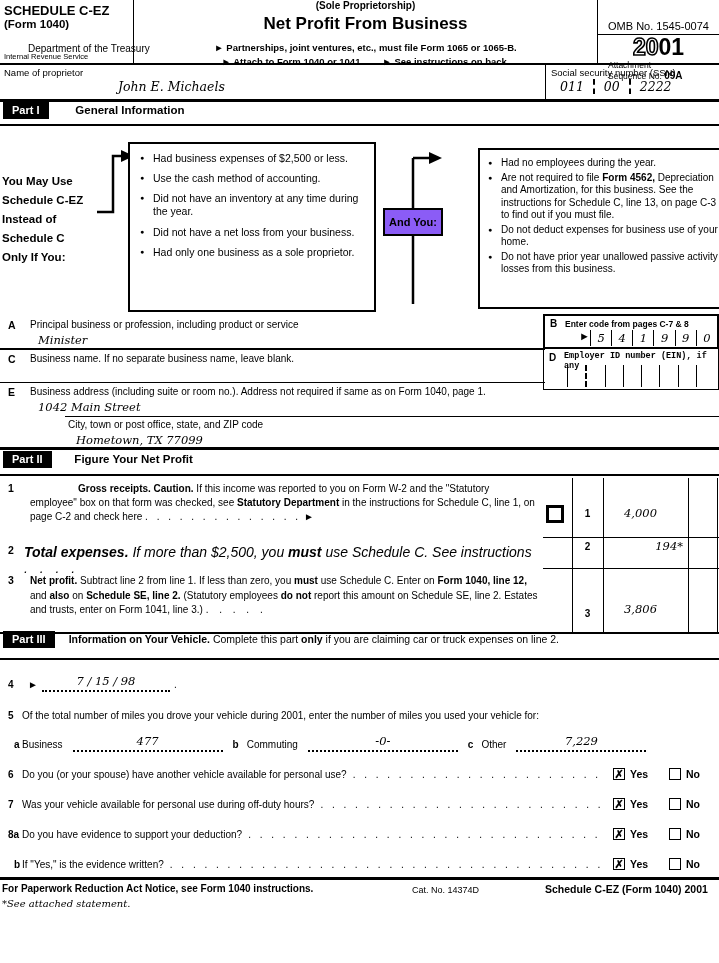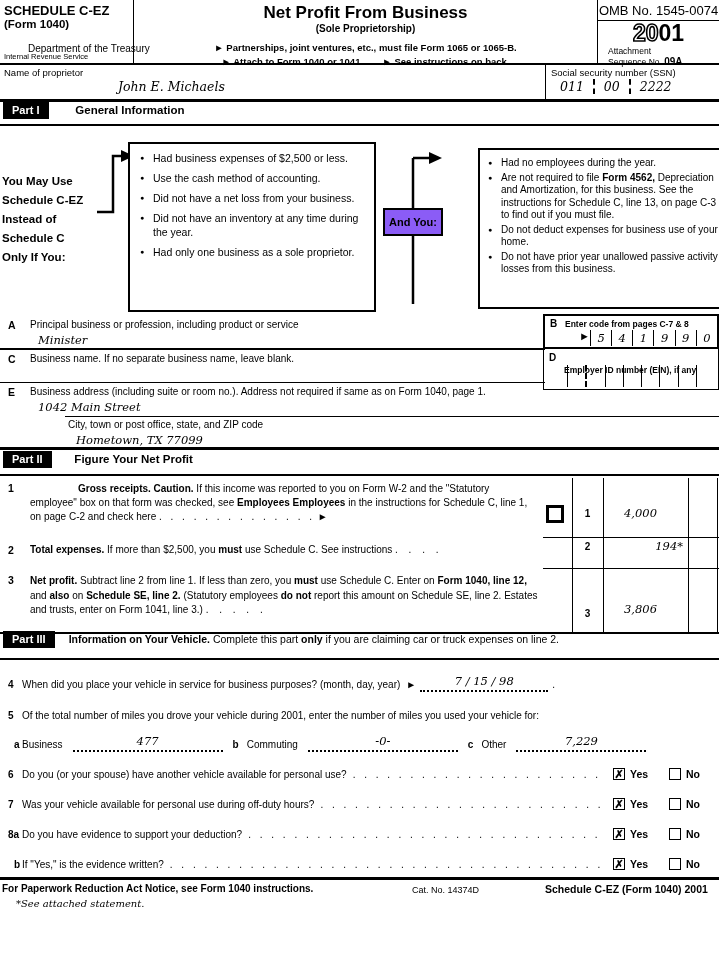--- a/index.html
+++ b/index.html
@@ -38,38 +38,38 @@
 <div class="page">
 
   <div class="abs" style="left:0;top:0;width:719px;height:64px;">
     <div class="abs b" style="left:4px;top:3px;font-size:13px;">SCHEDULE C-EZ</div>
     <div class="abs b" style="left:4px;top:18px;font-size:11.5px;">(Form 1040)</div>
     <div class="abs" style="left:16px;top:43px;font-size:10px;padding-left:12px;">Department of the Treasury</div>
     <div class="abs" style="left:4px;top:52px;font-size:7.5px;">Internal Revenue Service</div>
     <div class="abs vline" style="left:133px;top:0;height:64px;"></div>
 
     <div class="abs" style="left:134px;top:0;width:463px;height:64px;text-align:center;">
+      <div class="b" style="font-size:10px;">(Sole Proprietorship)</div>
       <div class="b" style="font-size:17px;padding-top:3px;">Net Profit From Business</div>
-      <div class="b" style="font-size:10px;">(Sole Proprietorship)</div>
       <div class="b" style="font-size:9.5px;margin-top:8px;">
         <span>►</span>
         <span>Partnerships, joint ventures, etc., must file Form 1065 or 1065-B.</span>
       </div>
       <div class="b" style="font-size:9.5px;margin-top:3px;">
         <span>►</span>
         <span>Attach to Form 1040 or 1041.</span>
         <span style="display:inline-block;width:14px;"></span>
         <span>►</span>
         <span>See instructions on back.</span>
       </div>
     </div>
 
     <div class="abs vline" style="left:597px;top:0;height:64px;"></div>
     <div class="abs" style="left:598px;top:0;width:121px;height:64px;">
-      <div style="text-align:center;font-size:13px;padding-top:3px;">OMB No. 1545-0074</div>
+      <div style="text-align:center;font-size:11px;padding-top:20px;">OMB No. 1545-0074</div>
       <div class="hline" style="margin-top:2px;"></div>
       <div style="text-align:center;font-size:23px;font-weight:bold;line-height:1.1;">
         <span class="yr-o">20</span><span>01</span>
       </div>
       <div style="font-size:8.5px;padding-left:10px;">Attachment</div>
       <div style="font-size:8.5px;padding-left:10px;">
         <span>Sequence No.</span>
         <span class="b" style="font-size:10px;">09A</span>
       </div>
     </div>
@@ -119,25 +119,25 @@
         <li class="bullet-item">
             <span class="blt" style="font-size:7px;padding-top:2px;">●</span>
             <span>Had business expenses of $2,500 or less.</span>
           </li>
         <li class="bullet-item">
             <span class="blt" style="font-size:7px;padding-top:2px;">●</span>
             <span>Use the cash method of accounting.</span>
           </li>
         <li class="bullet-item">
             <span class="blt" style="font-size:7px;padding-top:2px;">●</span>
+            <span>Did not have an inventory at any time during the year.</span>
+          </li>
+        <li class="bullet-item">
+            <span class="blt" style="font-size:7px;padding-top:2px;">●</span>
             <span>Did not have a net loss from your business.</span>
-          </li>
-        <li class="bullet-item">
-            <span class="blt" style="font-size:7px;padding-top:2px;">●</span>
-            <span>Did not have an inventory at any time during the year.</span>
           </li>
         <li class="bullet-item">
             <span class="blt" style="font-size:7px;padding-top:2px;">●</span>
             <span>Had only one business as a sole proprietor.</span>
           </li>
       </ul>
     </div>
 
     <div class="abs box b" style="left:383px;top:80px;width:56px;height:24px;display:flex;align-items:center;justify-content:center;font-size:11px;background:#8b5cf6;">And You:</div>
 
@@ -183,21 +183,21 @@
       </div>
     </div>
 
     <div class="abs b" style="left:8px;top:37px;font-size:10.5px;">C</div>
     <div class="abs" style="left:30px;top:37px;font-size:10px;">Business name. If no separate business name, leave blank.</div>
     <div class="abs val" style="left:38px;top:51px;"></div>
     <div class="abs hline" style="left:0;top:66px;width:545px;border-top-width:1.5px;"></div>
 
     <div class="abs" style="left:543px;top:33px;width:176px;height:41px;border-right:1.5px solid #000;border-bottom:1.5px solid #000;border-left:1.5px solid #000;box-sizing:border-box;">
       <span class="abs b" style="left:5px;top:3px;font-size:10px;">D</span>
-      <span class="abs b" style="left:20px;top:16px;font-size:8.5px;">Employer ID number (EIN), if any</span>
+      <span class="abs b" style="left:20px;top:2px;font-size:8.5px;font-family:Liberation Mono, monospace;">Employer ID number (EIN), if any</span>
       <div class="abs" style="left:6px;top:16px;width:164px;height:22px;display:flex;">
         <span class="cell" style="width:18px;border-left:none;"></span>
         <span class="cell" style="width:18px;"></span>
         <span class="cell" style="width:18px;border-left:2px dashed #000;"></span>
         <span class="cell" style="width:18px;"></span>
         <span class="cell" style="width:18px;"></span>
         <span class="cell" style="width:18px;"></span>
         <span class="cell" style="width:18px;"></span>
         <span class="cell" style="width:18px;"></span>
         <span class="cell" style="width:18px;"></span>
@@ -222,30 +222,30 @@
   <div class="abs" style="left:0;top:478px;width:719px;height:154px;">
     <div class="abs vline" style="left:572px;top:0;height:154px;"></div>
     <div class="abs vline" style="left:603px;top:0;height:154px;"></div>
     <div class="abs vline" style="left:688px;top:0;height:154px;"></div>
     <div class="abs vline" style="left:717px;top:0;height:154px;"></div>
     <div class="abs hline" style="left:543px;top:59px;width:176px;border-top-width:1.5px;"></div>
     <div class="abs hline" style="left:543px;top:90px;width:176px;border-top-width:1.5px;"></div>
 
     <div class="abs b" style="left:8px;top:4px;font-size:10.5px;">1</div>
     <div class="abs rich" style="left:30px;top:4px;width:508px;font-size:10px;line-height:1.42;">
-      <span class="rich"><span style="font-weight: bold; margin-left: 48px;">Gross receipts. Caution.</span><span> If this income was reported to you on Form W-2 and the "Statutory employee" box on that form was checked, see </span><span style="font-weight: bold;">Employees Employees</span><span> in the instructions for Schedule C, line 1, on page C-2 and check here</span></span>
+      <span class="rich"><span style="font-weight: bold; margin-left: 48px;">Gross receipts. Caution.</span><span> If this income was reported to you on Form W-2 and the "Statutory employee" box on that form was checked, see </span><span style="font-weight: bold;">Statutory Department</span><span> in the instructions for Schedule C, line 1, on page C-2 and check here</span></span>
       <span style="letter-spacing:3px;">. . . . . . . . . . . . . .</span>
       <span>►</span>
     </div>
     <span class="cb cb-big abs val" style="left:546px;top:27px;"></span>
     <div class="abs b" style="left:572px;top:30px;width:31px;text-align:center;">1</div>
     <div class="abs val" style="left:603px;top:28px;width:75px;text-align:center;">4,000</div>
 
     <div class="abs b" style="left:8px;top:66px;font-size:10.5px;">2</div>
-    <div class="abs rich" style="left:30px;top:66px;width:508px;font-size:10px;">
+    <div class="abs rich" style="left:24px;top:66px;width:508px;font-size:14px;font-style:italic;">
       <span class="rich"><span style="font-weight: bold;">Total expenses.</span><span> If more than $2,500, you </span><span style="font-weight: bold;">must</span><span> use Schedule C. See instructions</span></span>
       <span style="letter-spacing:4px;">. . . .</span>
     </div>
     <div class="abs b" style="left:572px;top:63px;width:31px;text-align:center;">2</div>
     <div class="abs val" style="left:603px;top:61px;width:80px;text-align:right;">194*</div>
 
     <div class="abs b" style="left:8px;top:96px;font-size:10.5px;">3</div>
     <div class="abs rich" style="left:30px;top:96px;width:508px;font-size:10px;line-height:1.45;">
       <span class="rich"><span style="font-weight: bold;">Net profit.</span><span> Subtract line 2 from line 1. If less than zero, you </span><span style="font-weight: bold;">must</span><span> use Schedule C. Enter on </span><span style="font-weight: bold;">Form 1040, line 12,</span><span> and </span><span style="font-weight: bold;">also</span><span> on </span><span style="font-weight: bold;">Schedule SE, line 2.</span><span> (Statutory employees </span><span style="font-weight: bold;">do not</span><span> report this amount on Schedule SE, line 2. Estates and trusts, enter on Form 1041, line 3.)</span></span>
       <span style="letter-spacing:4px;">. . . . .</span>
@@ -256,21 +256,20 @@
   <div class="abs hline2" style="left:0;top:632px;width:719px;"></div>
 
   <div class="abs" style="left:3px;top:631px;display:flex;align-items:flex-start;">
     <span class="badge">Part III</span>
     <span class="rich" style="font-size:10.5px;margin-left:14px;padding-top:2px;"><span style="font-weight: bold;">Information on Your Vehicle.</span><span> Complete this part </span><span style="font-weight: bold;">only</span><span> if you are claiming car or truck expenses on line 2.</span></span>
   </div>
   <div class="abs hline2" style="left:0;top:658px;width:719px;"></div>
 
   <div class="abs qrow" style="left:0;top:676px;">
     <span class="qnum">4</span>
-    <span style="font-size:10px;">When did you place your vehicle in service for business purposes? (month, day, year)</span>
     <span style="margin:0 4px 0 6px;font-size:10px;">►</span>
     <span class="fill" style="width:128px;"><span class="val">7 /  15  /  98</span></span>
     <span style="margin-left:4px;">.</span>
   </div>
 
   <div class="abs qrow" style="left:0;top:710px;">
     <span class="qnum">5</span>
     <span style="font-size:10px;">Of the total number of miles you drove your vehicle during 2001, enter the number of miles you used your vehicle for:</span>
   </div>
 
@@ -340,15 +339,15 @@
         <span class="cb"></span>
         <span>No</span>
       </span>
   </div>
 
   <div class="abs hline3" style="left:0;top:877px;width:719px;"></div>
 
   <div class="abs b" style="left:2px;top:883px;font-size:10px;">For Paperwork Reduction Act Notice, see Form 1040 instructions.</div>
   <div class="abs" style="left:412px;top:885px;font-size:9px;">Cat. No. 14374D</div>
   <div class="abs b" style="left:545px;top:883px;font-size:10.5px;">Schedule C-EZ (Form 1040) 2001</div>
-  <div class="abs val" style="left:16px;top:898px;font-size:10px;">*See attached statement.</div>
+  <div class="abs val" style="left:2px;top:898px;font-size:10px;">*See attached statement.</div>
 
 </div>
 
 </body></html>

